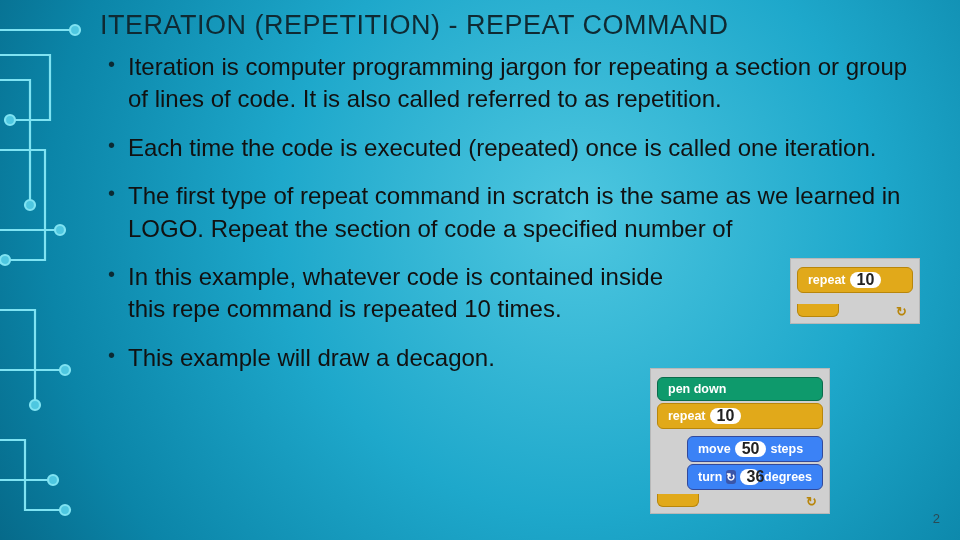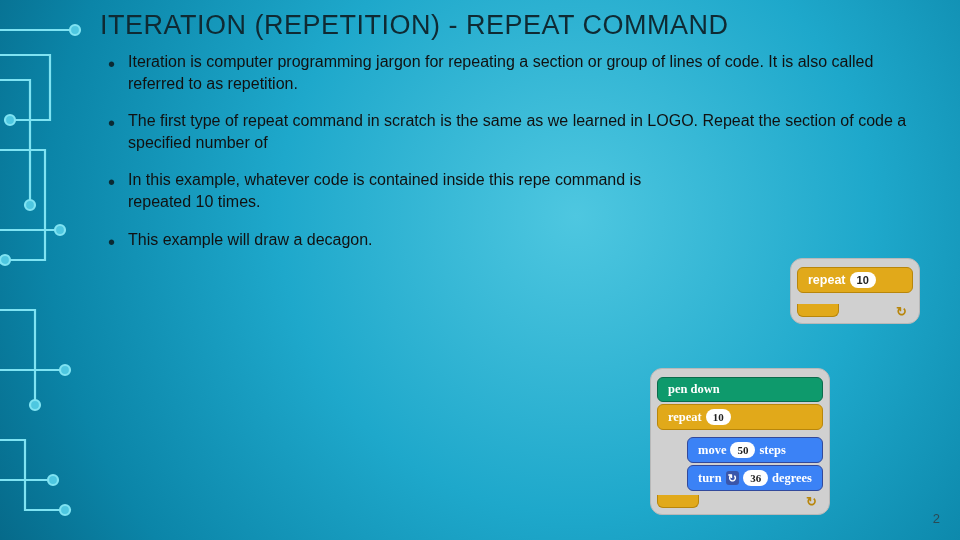--- a/index.html
+++ b/index.html
@@ -18,21 +18,21 @@
     font-size: 27px;
     font-weight: 400;
     color: #0f2a33;
     letter-spacing: 0.5px;
     line-height: 1.15;
     margin-bottom: 10px;
   }
   ul.bullets { list-style: none; padding-left: 16px; }
   ul.bullets > li {
     position: relative;
-    font-size: 16px;
+    font-size: 24px;
     line-height: 1.35;
     margin-bottom: 16px;
     padding-left: 12px;
   }
   ul.bullets > li::before {
     content: "•";
     position: absolute;
     left: -8px;
     top: 0;
     color: #0b2a33;
@@ -44,25 +44,25 @@
     bottom: 14px;
     font-size: 13px;
     color: #2a4b55;
   }
 
   
   .scratch-stack {
     position: absolute;
     background: #d0d0d0;
     border: 1px solid #b8b8b8;
-    border-radius: 12px;
+    border-radius: 0;
     padding: 6px 6px 6px 6px;
   }
   .stack-small { right: 40px; top: 258px; width: 130px; }
-  .stack-big   { right: 130px; top: 368px; width: 180px; font-family: Liberation Serif, serif; }
+  .stack-big   { right: 130px; top: 368px; width: 180px; }
 
   .blk {
     position: relative;
     border-radius: 6px;
     padding: 4px 10px 4px 10px;
     margin: 2px 0;
     font-size: 12.5px;
     color: #fff;
     font-weight: 600;
     display: flex;
@@ -96,21 +96,21 @@
     color:#b8860b;
     font-size:13px;
     font-weight:700;
   }
 
   .pill {
     background: #fff;
     color: #222;
     border-radius: 10px;
     padding: 0 7px;
-    font-size: 11px;
+    font-size: 16px;
     font-weight: 700;
     line-height: 16px;
     display: inline-block;
     min-width: 20px;
     text-align: center;
   }
   .turn-icon {
     display:inline-flex;
     width:14px;height:14px;
     align-items:center;justify-content:center;
@@ -146,20 +146,21 @@
       <path d="M0 480 H48"></path>
         <circle cx="53" cy="480" r="5" fill="#4ec7e0"></circle>
     </g>
   </svg>
 </div>
 
 <div class="content">
   <h1 class="title">ITERATION (REPETITION) - REPEAT COMMAND</h1>
   <ul class="bullets">
     <li>Iteration is computer programming jargon for repeating a section or group of lines of code.  It is also called referred to as repetition.</li>
+    <li>Each time the code is executed (repeated) once is called one iteration.</li>
     <li>The first type of repeat command in scratch is the same as we learned in LOGO.  Repeat the section of code a specified number of</li>
     <li class="row4">In this example, whatever code is contained inside this repe command is repeated 10 times.</li>
     <li>This example will draw a decagon.</li>
   </ul>
 </div>
 
 <div class="scratch-stack stack-small">
   <div class="c-wrap">
     <div class="blk control">
       <span>repeat</span>

